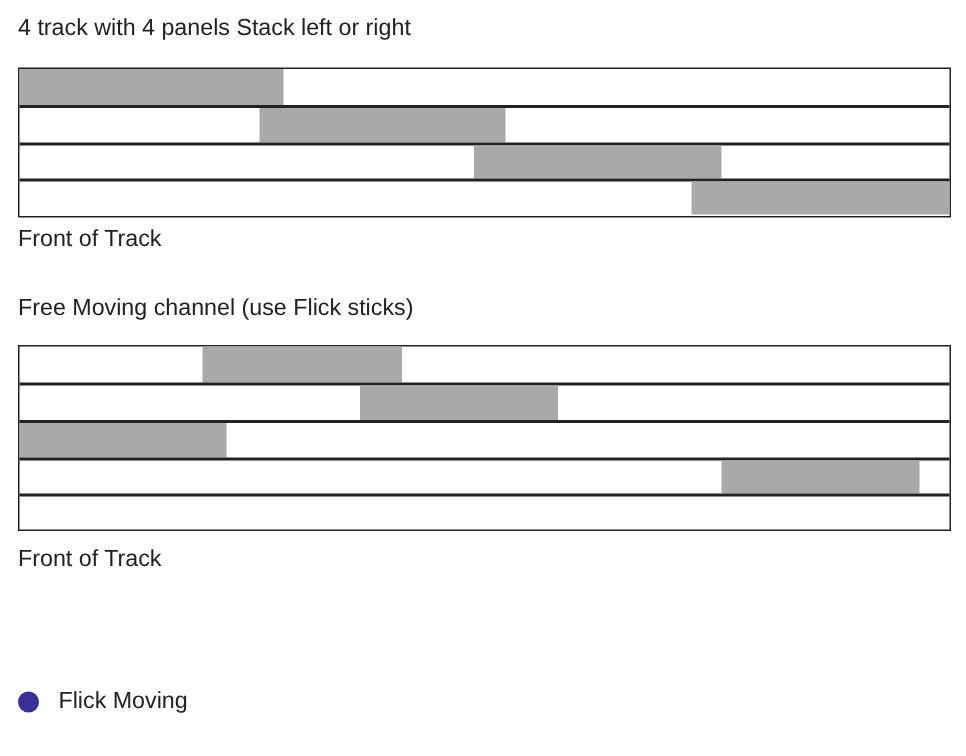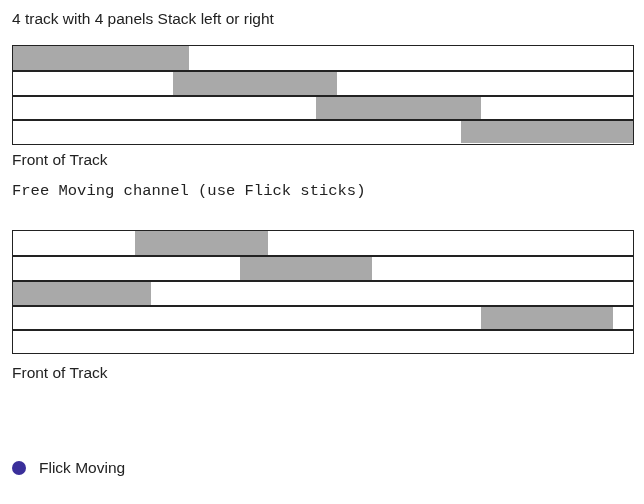--- a/index.html
+++ b/index.html
@@ -36,21 +36,21 @@
   </div>
   <div class="row-line" style="top:73px;"></div>
 
   <div class="row" style="top:75px; height:22px;">
     <div class="panel" style="left:448px; right:0;"></div>
   </div>
 </div>
 
 <div class="txt" style="left:12px; top:151px;">Front of Track</div>
 
-<div class="txt" style="left:12px; top:182px;font-family:Liberation Mono, monospace;">Free Moving channel (use Flick sticks)</div>
+<div class="txt" style="left:12px; top:197px;">Free Moving channel (use Flick sticks)</div>
 
 <div class="diagram" style="top:230px; height:124px;">
 
   <div class="row" style="top:0; height:24px;">
     <div class="panel" style="left:122px; width:133px;"></div>
   </div>
   <div class="row-line" style="top:24px;"></div>
 
   <div class="row" style="top:26px; height:23px;">
     <div class="panel" style="left:227px; width:132px;"></div>

